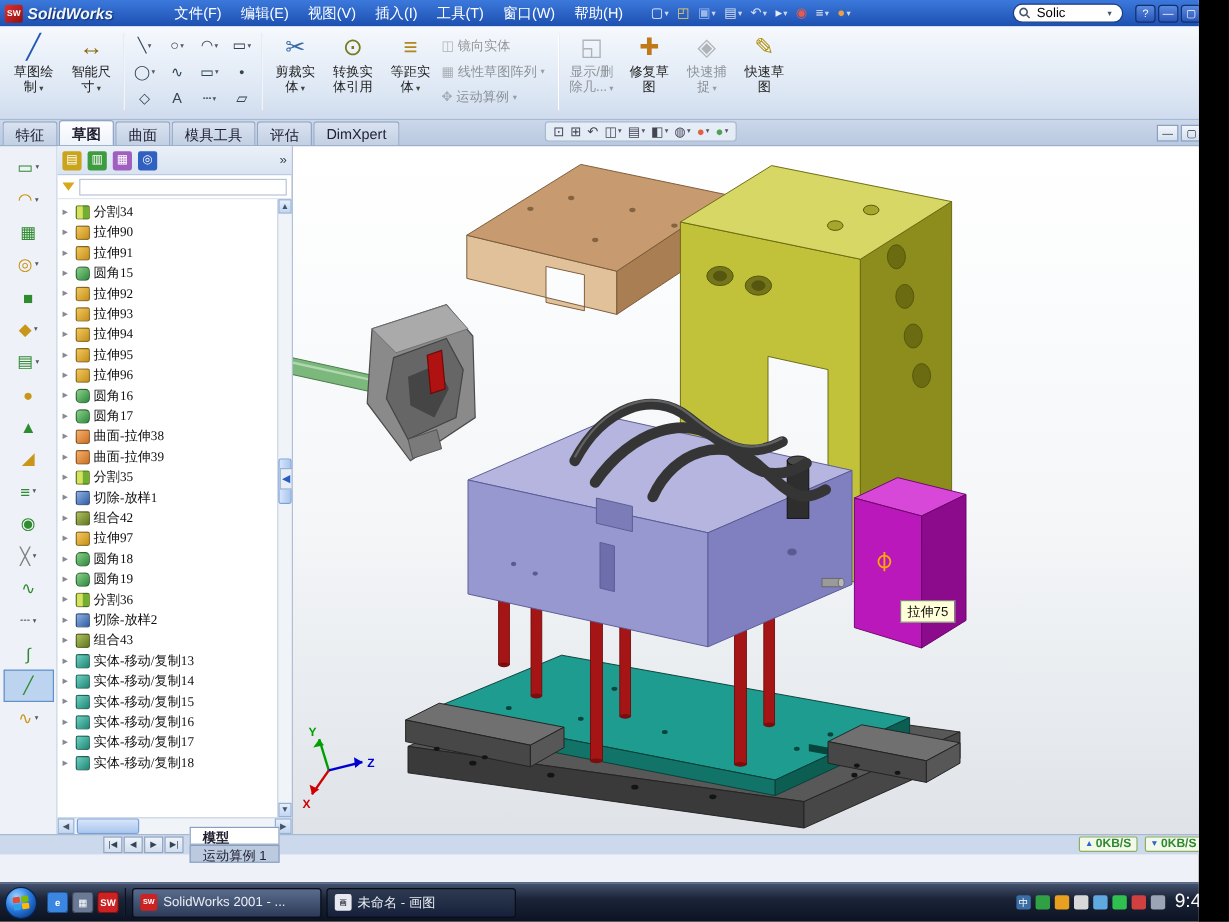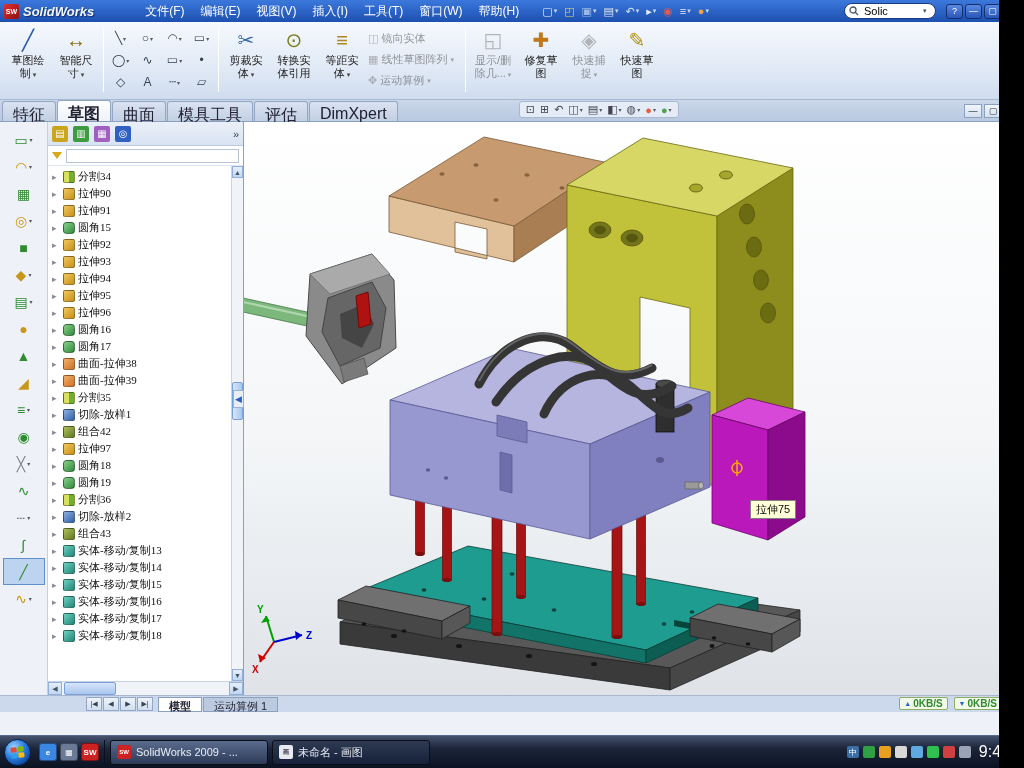--- a/index.html
+++ b/index.html
@@ -48,21 +48,21 @@
   .srow{display:flex;align-items:center;gap:3px;height:21px;padding-left:2px;white-space:nowrap;}
   .sicon{font-size:11px;color:#567;}
   .slab{font-size:11px;color:#223;}
   .scaret{font-size:7px;color:#445;}
   .watermark{position:absolute;right:14px;top:12px;font-size:62px;font-style:italic;font-weight:bold;
     color:#cdd3dd;letter-spacing:-4px;pointer-events:none;}
   
   .tabrow{position:absolute;left:0;top:100px;width:1024px;height:22px;
     background:linear-gradient(#cbd7ea,#b9c9e0);border-bottom:1px solid #8aa0c0;
     display:flex;align-items:flex-end;padding:0 2px;}
-  .ctab{height:20px;padding:3px 10px 0 10px;font-size:16px;color:#223;margin-right:1px;
+  .ctab{height:20px;padding:3px 10px 0 10px;font-size:12px;color:#223;margin-right:1px;
     background:linear-gradient(#d9e2f0,#c2d0e4);border:1px solid #93a7c4;border-bottom:none;
     border-radius:3px 3px 0 0;}
   .ctab.active{background:linear-gradient(#fdfeff,#eef3fa);font-weight:bold;height:21px;}
   .viewtools{display:flex;align-items:center;gap:5px;margin:0 0 3px 120px;
     background:rgba(236,242,250,.8);border:1px solid #a8b8d0;border-radius:3px;padding:1px 6px;}
   .vti{display:flex;align-items:center;gap:1px;}
   .vtg{font-size:11px;color:#445;}
   .vcaret{font-size:6px;color:#556;}
   .dwc-group{margin-left:auto;display:flex;gap:2px;margin-bottom:3px;}
   .dwc{width:18px;height:14px;background:linear-gradient(#f2f6fb,#d4dfee);border:1px solid #8aa0c0;
@@ -817,21 +817,21 @@
       </span>
   </div>
 
   <div class="doctabs">
     <span style="display:flex;">
         <span class="dnav">|◀</span>
         <span class="dnav">◀</span>
         <span class="dnav">▶</span>
         <span class="dnav">▶|</span>
       </span>
-    <span style="display:flex;margin-left:4px;">
+    <span style="display:flex;margin-left:4px;flex-direction:column;">
         <span class="dtab active">模型</span>
         <span class="dtab">运动算例 1</span>
       </span>
     <span class="net-badges">
         <span class="nb">
           <span class="nba">▲</span>
           <span class="nbl">0KB/S</span>
         </span>
         <span class="nb">
           <span class="nba">▼</span>
@@ -853,21 +853,21 @@
     </div>
     <div class="ql-group">
         <span class="ql" style="background: rgb(58, 134, 224);">e</span>
         <span class="ql" style="background: rgb(106, 122, 150);">▦</span>
         <span class="ql" style="background: rgb(204, 34, 34);">SW</span>
       </div>
     <div class="tb-div"></div>
     <div class="task-buttons">
         <div class="task active">
           <span class="ticn" style="background: rgb(204, 34, 34);">SW</span>
-          <span class="tlbl">SolidWorks 2009 - ...</span>
+          <span class="tlbl">SolidWorks 2001 - ...</span>
         </div>
         <div class="task">
           <span class="ticn" style="background: rgb(232, 232, 240); color: rgb(51, 51, 68);">画</span>
           <span class="tlbl">未命名 - 画图</span>
         </div>
       </div>
     <div class="tray">
       <span style="display:flex;gap:4px;">
           <span class="tray-i" style="background: rgb(58, 110, 165);">中</span>
           <span class="tray-i" style="background: rgb(47, 160, 67);"></span>

